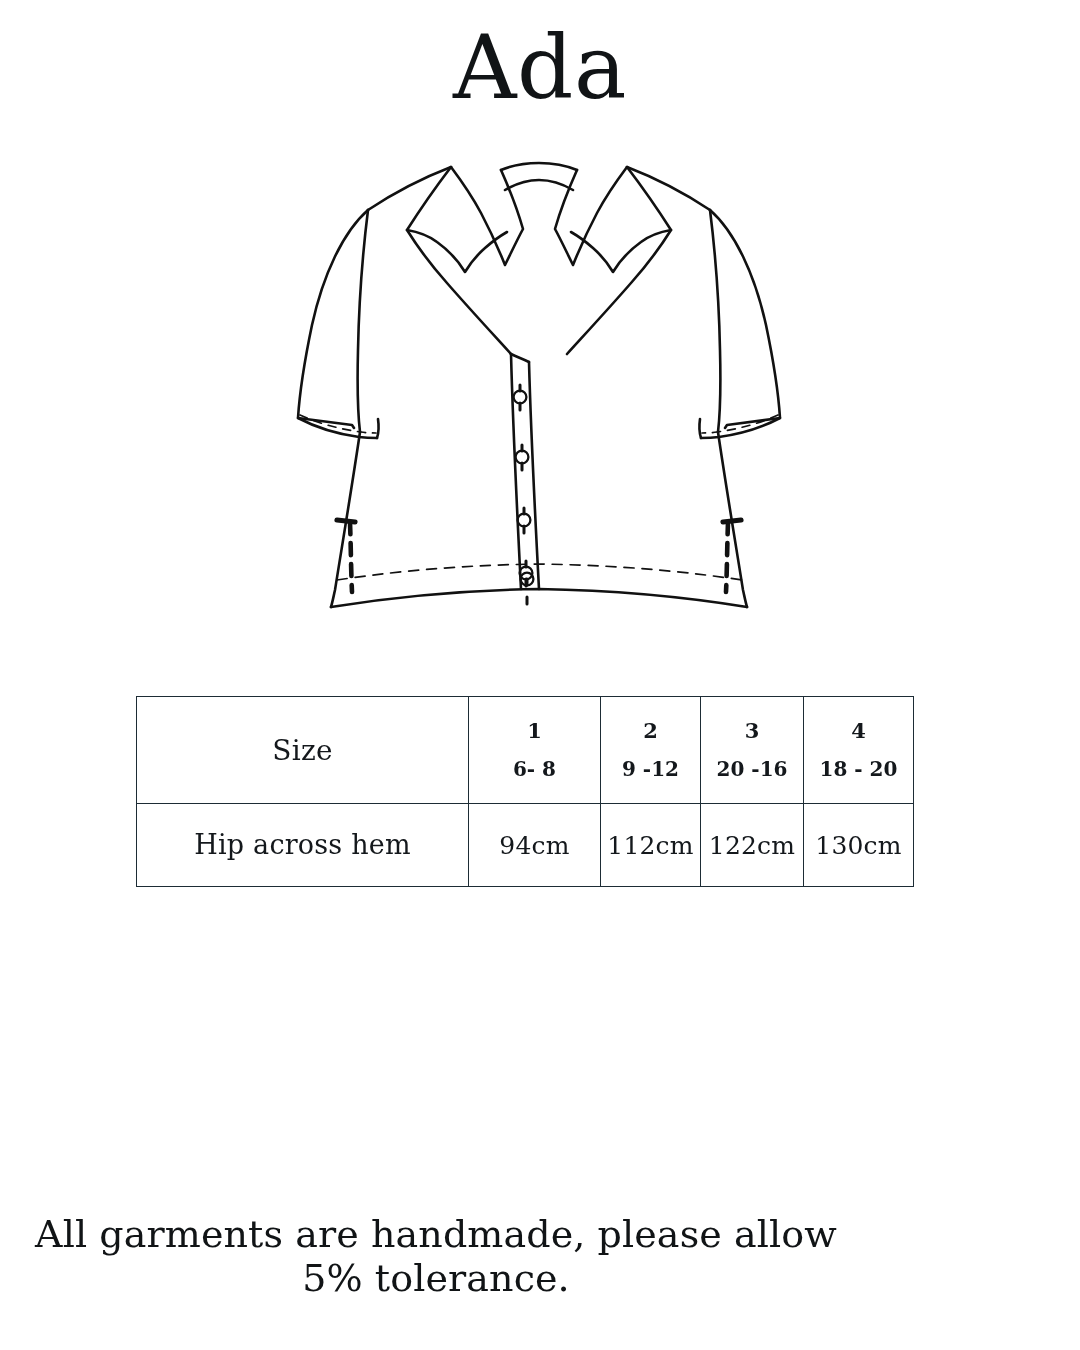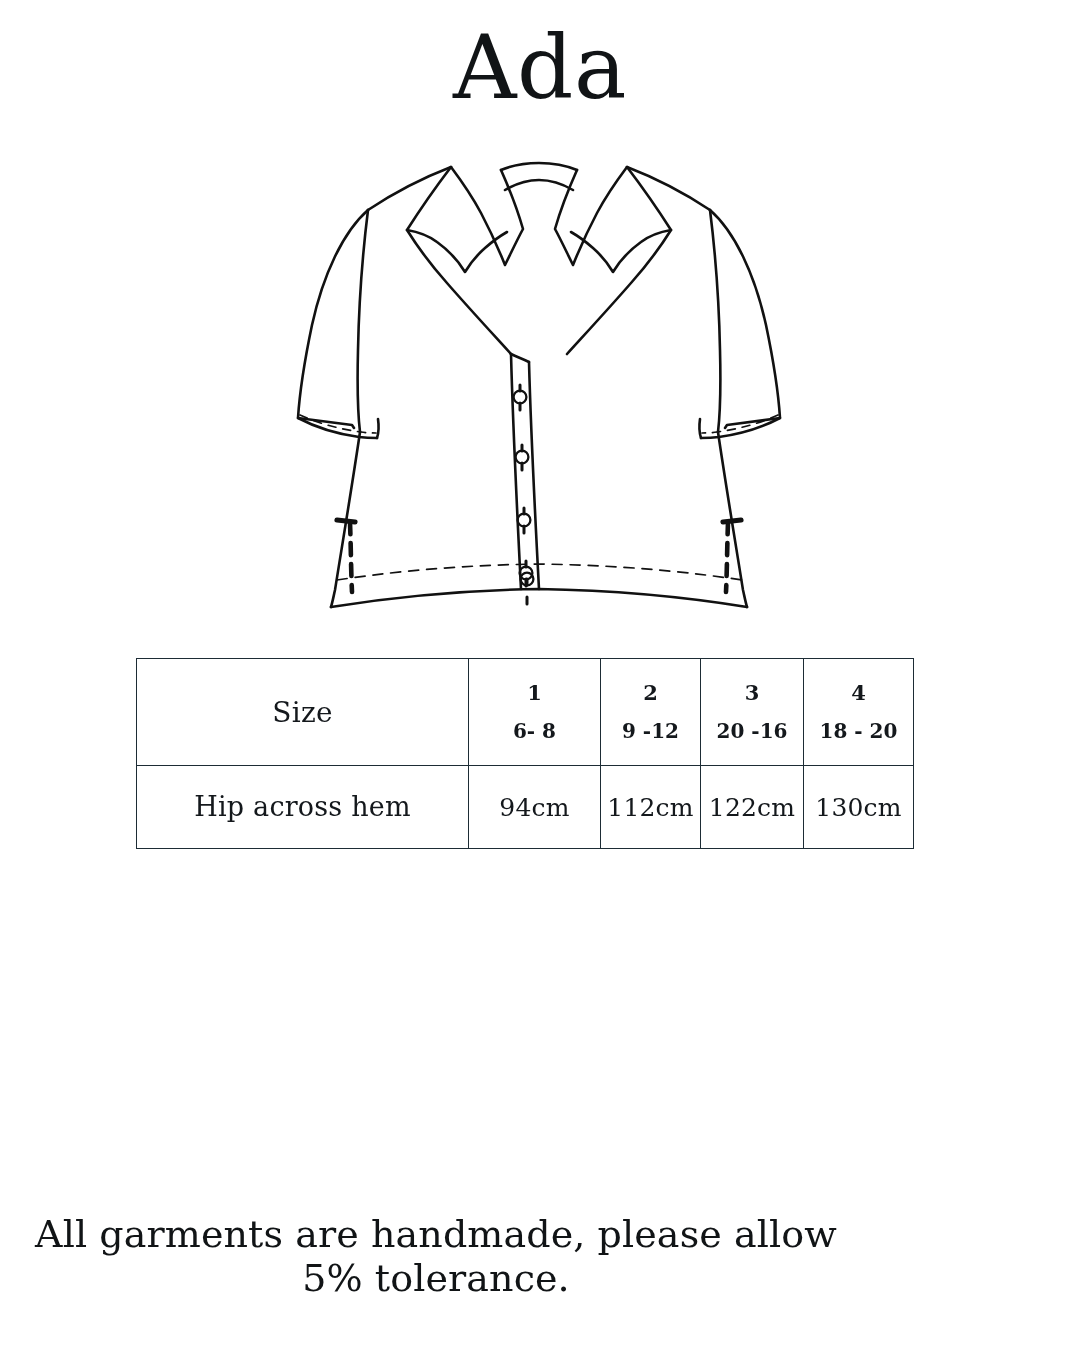--- a/index.html
+++ b/index.html
@@ -45,21 +45,21 @@
     left: 255px;
     width: 570px;
     height: 500px;
   }
   .flat-wrap svg { display: block; }
 
   
   .size-table {
     position: absolute;
     left: 136px;
-    top: 658px;
+    top: 696px;
     width: 777px;
     border-collapse: collapse;
     table-layout: fixed;
     padding-left: 48px;
   }
   .size-table td {
     border: 1.6px solid #1d2c35;
     text-align: center;
     vertical-align: middle;
     font-family: "DejaVu Serif", "Liberation Serif", serif;

